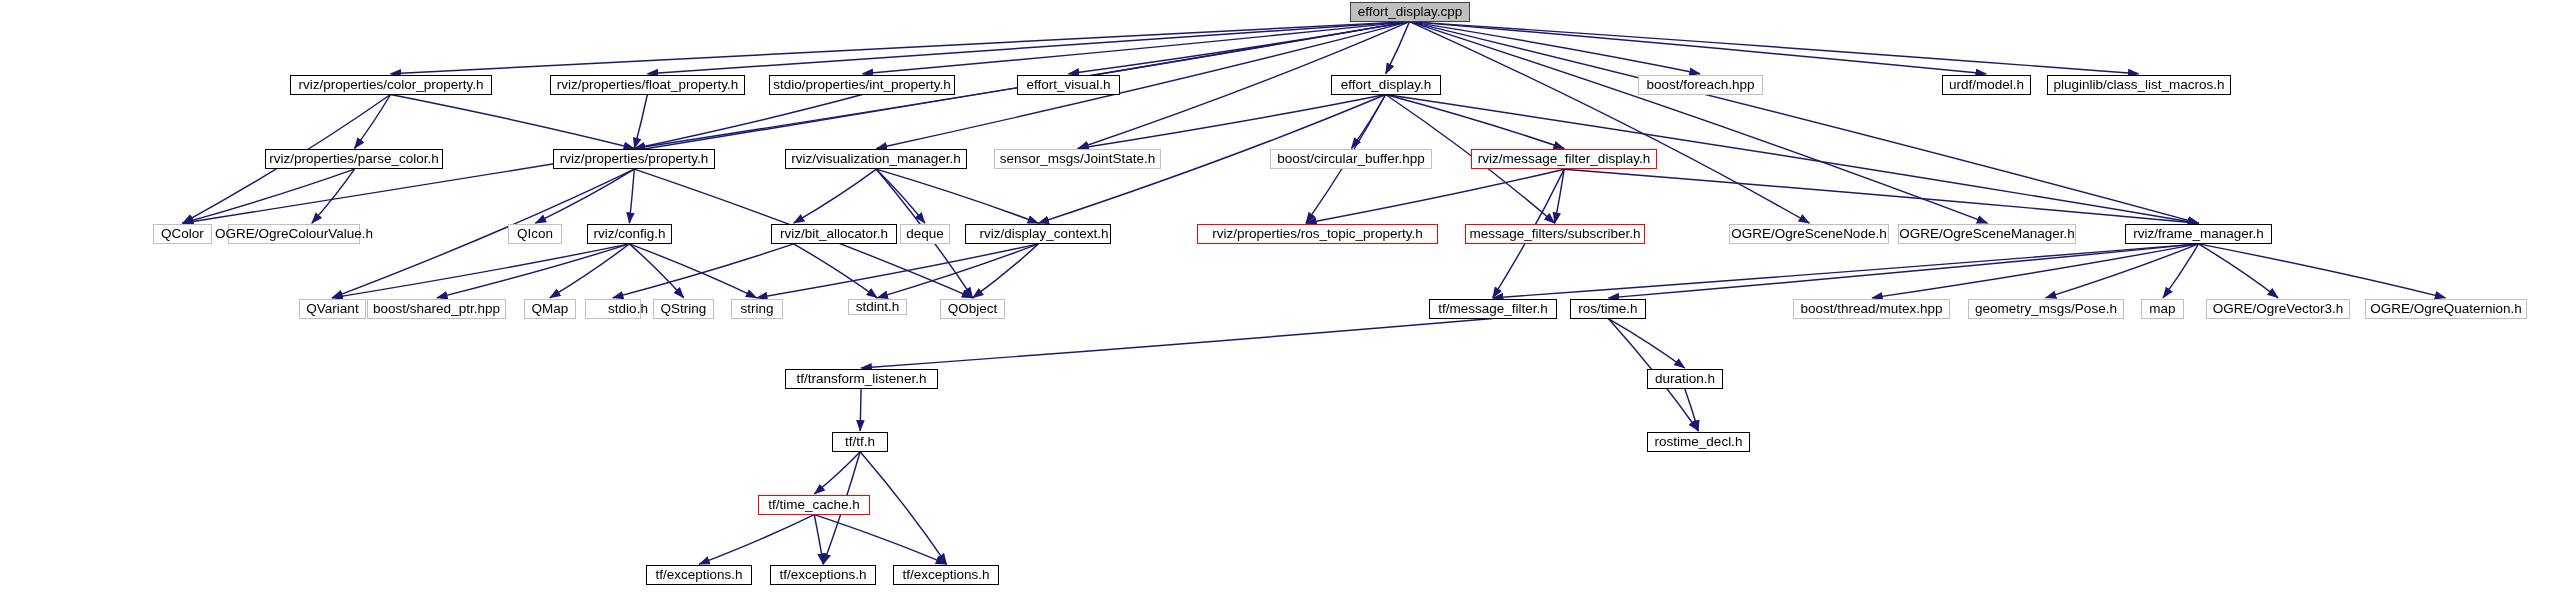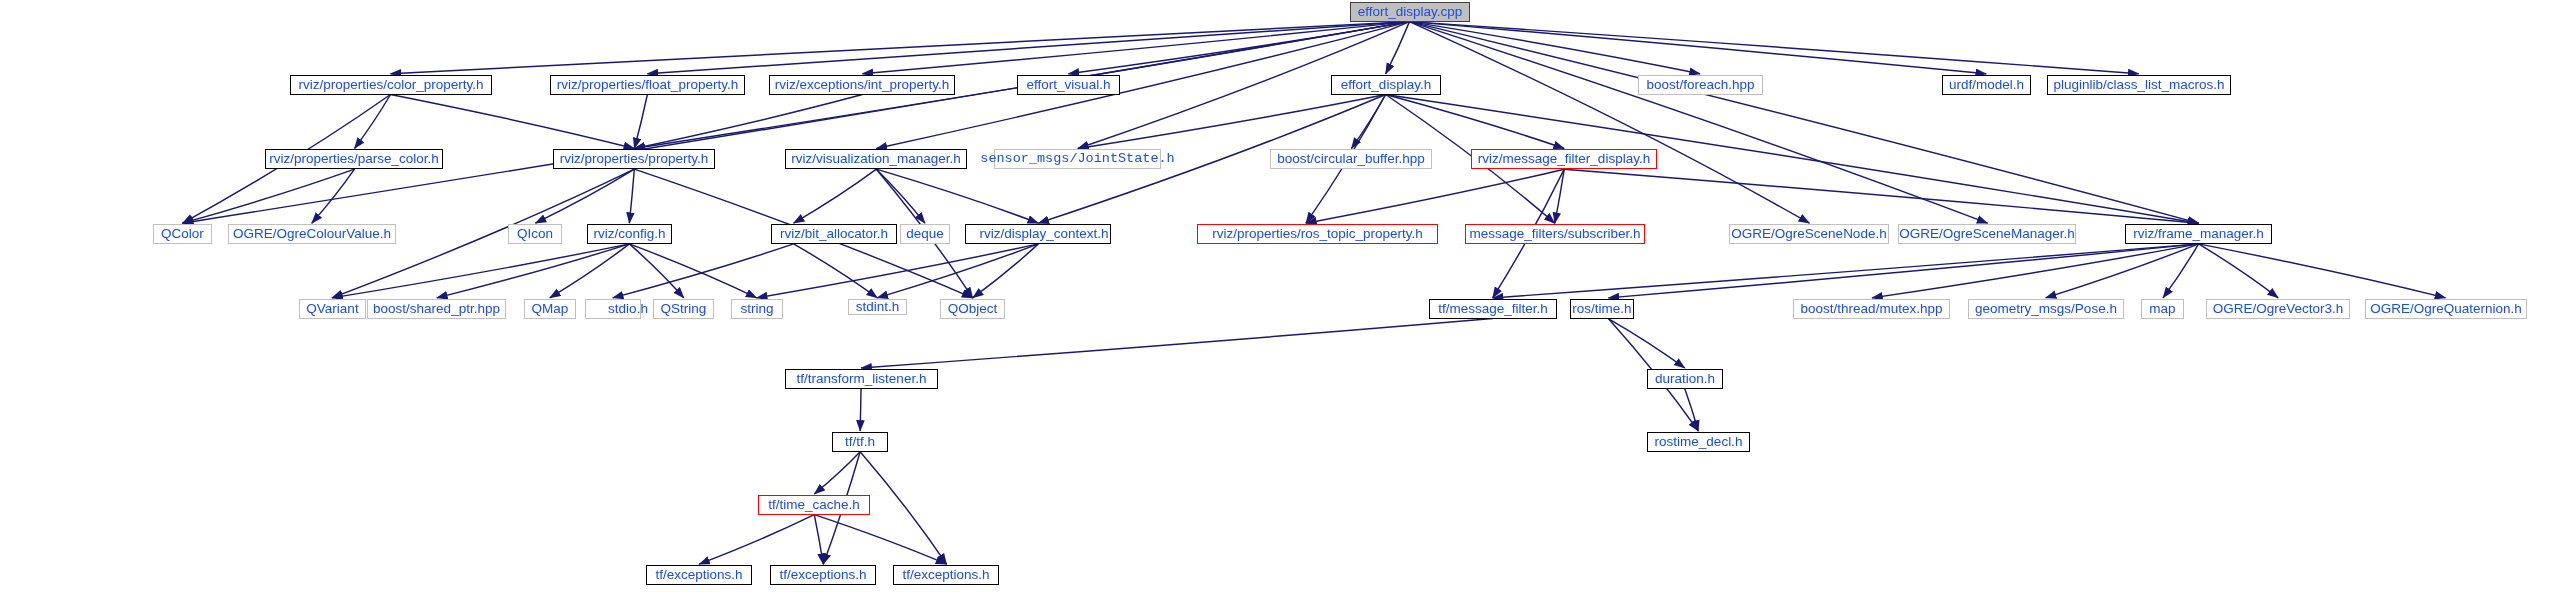--- a/index.html
+++ b/index.html
@@ -1,20 +1,20 @@
 <!DOCTYPE html>
 <html style="font-size:14.4px"><head>
 <meta charset="utf-8">
 <style>
   html,body{margin:0;padding:0;background:#ffffff;}
   #canvas{position:relative;width:2576px;height:593px;background:#ffffff;
           font-family:"Liberation Sans", sans-serif;overflow:hidden;}
   .node{position:absolute;box-sizing:border-box;display:flex;align-items:center;
         justify-content:center;white-space:nowrap;background:#ffffff;
-        font-size:13.5px;color:#1d4ed8;line-height:1;z-index:5;}
+        font-size:13.5px;color:#000000;line-height:1;z-index:5;}
   .node span{display:block;padding:0 5.4px;}
   
   .b-grey{border:0.9px solid #c0c0c0;}
   .b-black{border:0.9px solid #000000;}
   .b-bold{border:1.8px solid #000000;}
   .b-red{border:1.8px solid #ff0000;}
   .root{background:#bfbfbf;border:1.8px solid #404040;}
   svg.edges{position:absolute;left:0;top:0;width:2576px;height:593px;z-index:1;}
 </style>
 </head>
@@ -103,21 +103,21 @@
       <div class="node root" style="left: 1350px; top: 1.8px; width: 120px; height: 20px;">
         <span>effort_display.cpp</span>
       </div>
       <div class="node b-black" style="left: 290px; top: 75px; width: 202px; height: 20px;">
         <span>rviz/properties/color_property.h</span>
       </div>
       <div class="node b-black" style="left: 550px; top: 75px; width: 195px; height: 20px;">
         <span>rviz/properties/float_property.h</span>
       </div>
       <div class="node b-black" style="left: 769px; top: 75px; width: 186px; height: 20px;">
-        <span>rviz/exceptions/int_property.h</span>
+        <span>stdio/properties/int_property.h</span>
       </div>
       <div class="node b-black" style="left: 1017px; top: 75px; width: 103px; height: 20px;">
         <span>effort_visual.h</span>
       </div>
       <div class="node b-bold" style="left: 1331px; top: 75px; width: 110px; height: 20px;">
         <span>effort_display.h</span>
       </div>
       <div class="node b-grey" style="left: 1638px; top: 75px; width: 125px; height: 20px;">
         <span>boost/foreach.hpp</span>
       </div>
@@ -129,33 +129,33 @@
       </div>
       <div class="node b-black" style="left: 265px; top: 149px; width: 178px; height: 20px;">
         <span>rviz/properties/parse_color.h</span>
       </div>
       <div class="node b-bold" style="left: 553px; top: 149px; width: 162px; height: 20px;">
         <span>rviz/properties/property.h</span>
       </div>
       <div class="node b-bold" style="left: 785px; top: 149px; width: 182px; height: 20px;">
         <span>rviz/visualization_manager.h</span>
       </div>
-      <div class="node b-grey" style="left: 994px; top: 149px; width: 167px; height: 20px; font-family: Liberation Mono, monospace;">
+      <div class="node b-grey" style="left: 994px; top: 149px; width: 167px; height: 20px;">
         <span>sensor_msgs/JointState.h</span>
       </div>
       <div class="node b-grey" style="left: 1270px; top: 149px; width: 162px; height: 20px;">
         <span>boost/circular_buffer.hpp</span>
       </div>
       <div class="node b-red" style="left: 1471px; top: 149px; width: 186px; height: 20px;">
         <span>rviz/message_filter_display.h</span>
       </div>
       <div class="node b-grey" style="left: 153px; top: 224px; width: 59px; height: 20px;">
         <span>QColor</span>
       </div>
-      <div class="node b-grey" style="left: 228px; top: 224px; width: 168px; height: 20px;">
+      <div class="node b-grey" style="left: 228px; top: 224px; width: 132px; height: 20px;">
         <span>OGRE/OgreColourValue.h</span>
       </div>
       <div class="node b-grey" style="left: 508px; top: 224px; width: 54px; height: 20px;">
         <span>QIcon</span>
       </div>
       <div class="node b-bold" style="left: 587px; top: 224px; width: 85px; height: 20px;">
         <span>rviz/config.h</span>
       </div>
       <div class="node b-bold" style="left: 731px; top: 224px; width: 126px; height: 20px; margin-left: 40px;">
         <span>rviz/bit_allocator.h</span>
@@ -201,21 +201,21 @@
       </div>
       <div class="node b-grey" style="left: 848px; top: 299px; width: 59px; height: 16px;">
         <span>stdint.h</span>
       </div>
       <div class="node b-grey" style="left: 940px; top: 299px; width: 65px; height: 20px;">
         <span>QObject</span>
       </div>
       <div class="node b-black" style="left: 1429px; top: 299px; width: 128px; height: 20px;">
         <span>tf/message_filter.h</span>
       </div>
-      <div class="node b-black" style="left: 1570px; top: 299px; width: 64px; height: 20px;">
+      <div class="node b-black" style="left: 1570px; top: 299px; width: 76px; height: 20px;">
         <span>ros/time.h</span>
       </div>
       <div class="node b-grey" style="left: 1793px; top: 299px; width: 157px; height: 20px;">
         <span>boost/thread/mutex.hpp</span>
       </div>
       <div class="node b-grey" style="left: 1968px; top: 299px; width: 156px; height: 20px;">
         <span>geometry_msgs/Pose.h</span>
       </div>
       <div class="node b-grey" style="left: 2141px; top: 299px; width: 43px; height: 20px;">
         <span>map</span>

